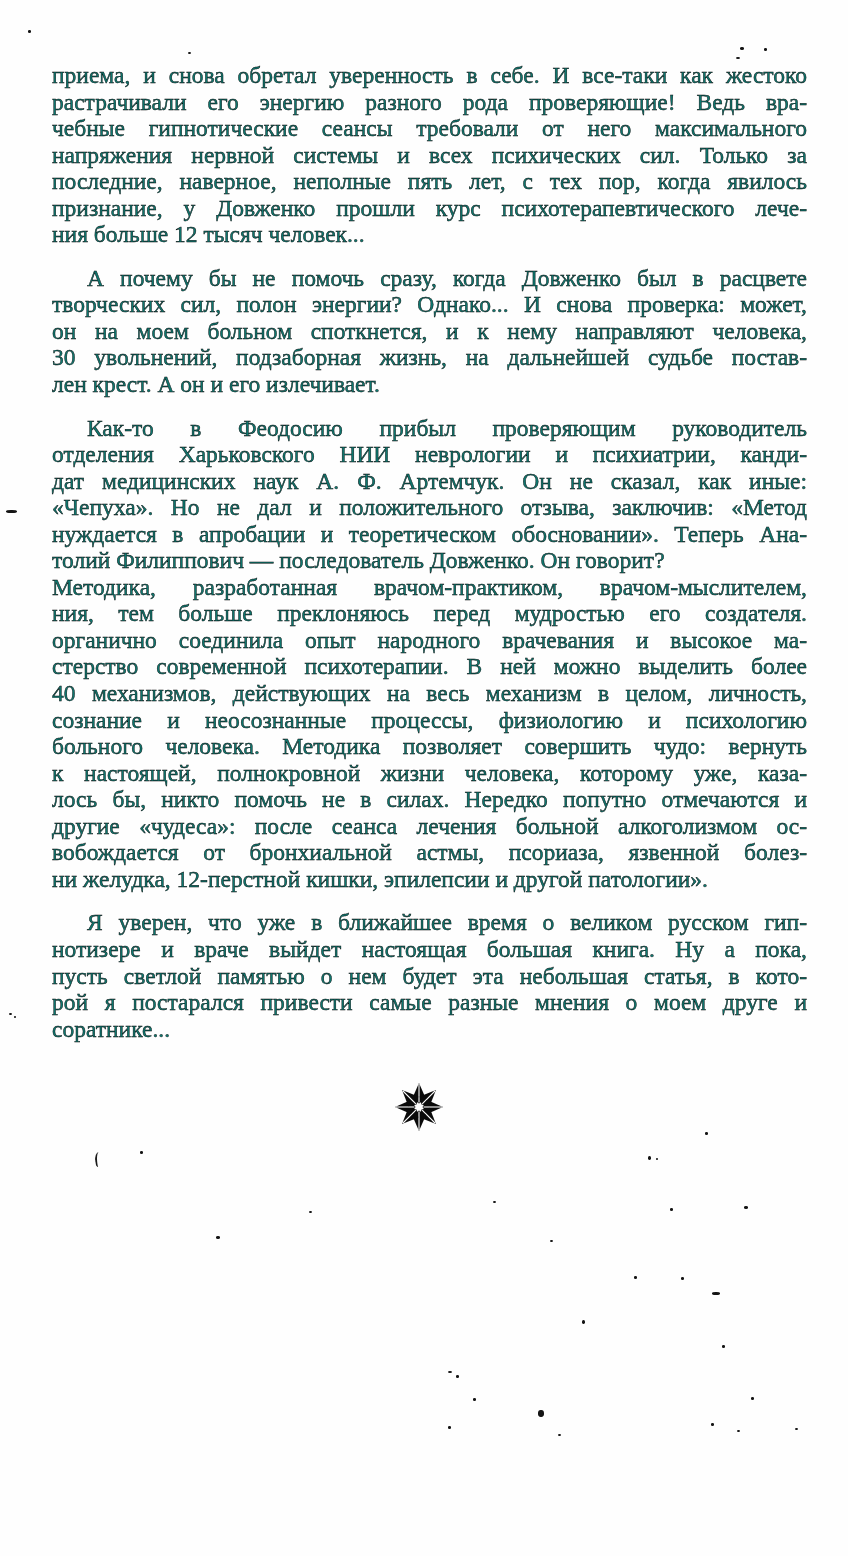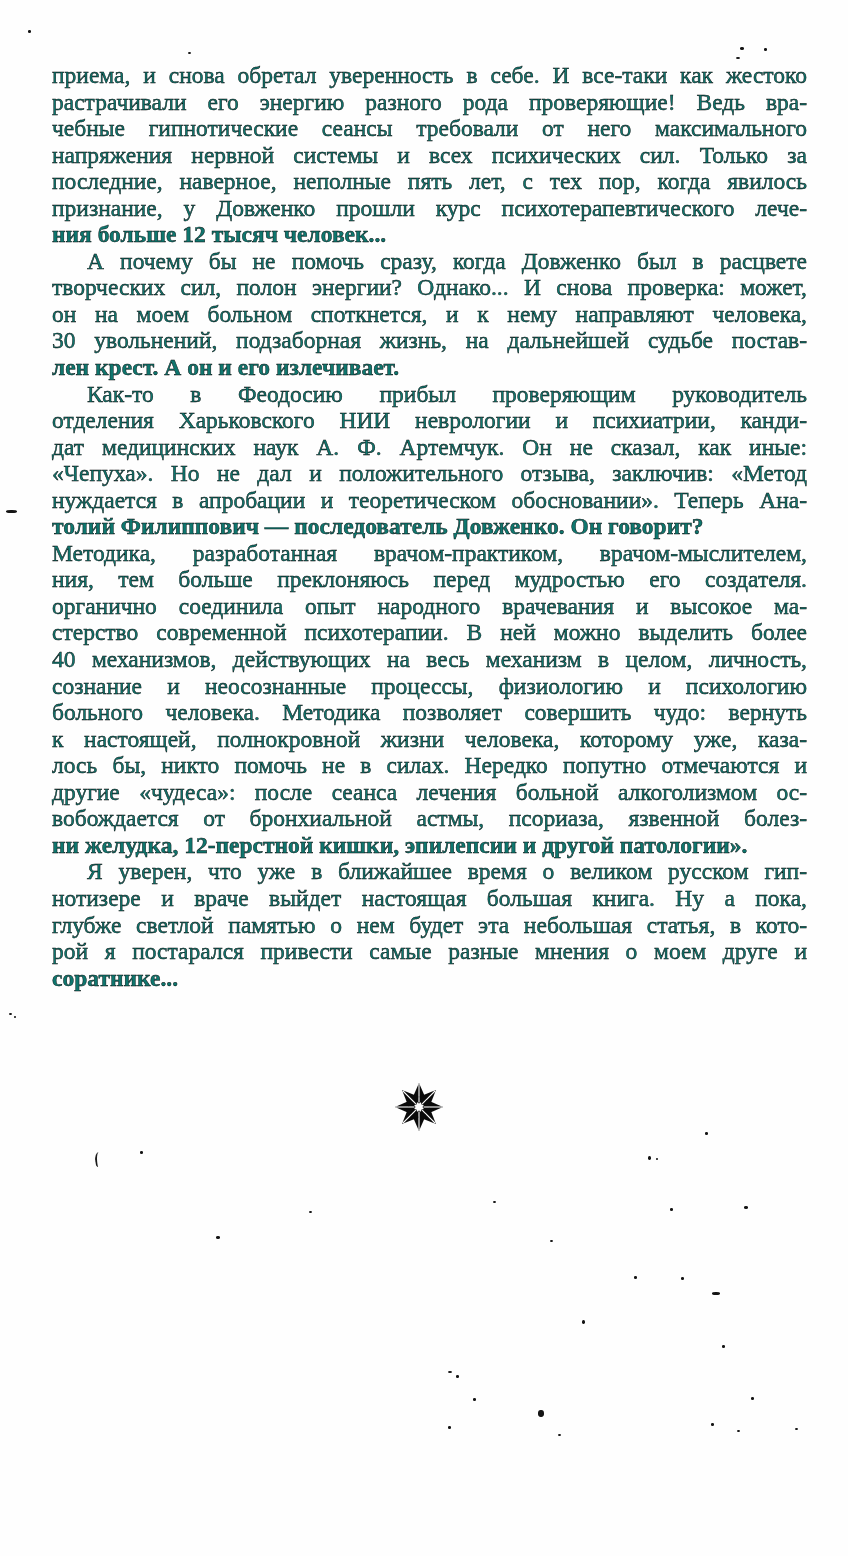--- a/index.html
+++ b/index.html
@@ -27,22 +27,22 @@
     color: #0f766e;
   }
   .paragraph { margin: 0; padding: 0; }
   .line {
     text-align: justify;
     text-align-last: justify;
     white-space: normal;
     height: 26.55px;
     overflow: visible;
   }
-  .line.last { text-align-last: left; font-weight: bold; }
-  .line.indent { text-indent: 35px; }
+  .line.last { text-align-last: left; }
+  .line.indent { text-indent: 35px; margin-top: 17px; }
   .ornament {
     position: absolute;
     left: 394px;
     top: 1082px;
     width: 50px;
     height: 50px;
   }
   .speck {
     position: absolute;
     background: #141414;
@@ -99,21 +99,21 @@
         <div class="line">больного человека. Методика позволяет совершить чудо: вернуть</div>
         <div class="line">к настоящей, полнокровной жизни человека, которому уже, каза-</div>
         <div class="line">лось бы, никто помочь не в силах. Нередко попутно отмечаются и</div>
         <div class="line">другие «чудеса»: после сеанса лечения больной алкоголизмом ос-</div>
         <div class="line">вобождается от бронхиальной астмы, псориаза, язвенной болез-</div>
         <div class="line last">ни желудка, 12-перстной кишки, эпилепсии и другой патологии».</div>
       </div>
       <div class="paragraph">
         <div class="line indent">Я уверен, что уже в ближайшее время о великом русском гип-</div>
         <div class="line">нотизере и враче выйдет настоящая большая книга. Ну а пока,</div>
-        <div class="line">глубже светлой памятью о нем будет эта небольшая статья, в кото-</div>
+        <div class="line">пусть светлой памятью о нем будет эта небольшая статья, в кото-</div>
         <div class="line">рой я постарался привести самые разные мнения о моем друге и</div>
         <div class="line last">соратнике...</div>
       </div>
     </div>
 
   <svg class="ornament" viewBox="-25 -25 50 50" xmlns="http://www.w3.org/2000/svg">
     <g id="star-points">
         <g transform="rotate(0)">
           <polygon points="0,-24 7,-8 0,-3.5 -7,-8" fill="#0a0a0a"></polygon>
           <line x1="0" y1="-4.5" x2="0" y2="-23" stroke="#fefefe" stroke-width="1.1"></line>

